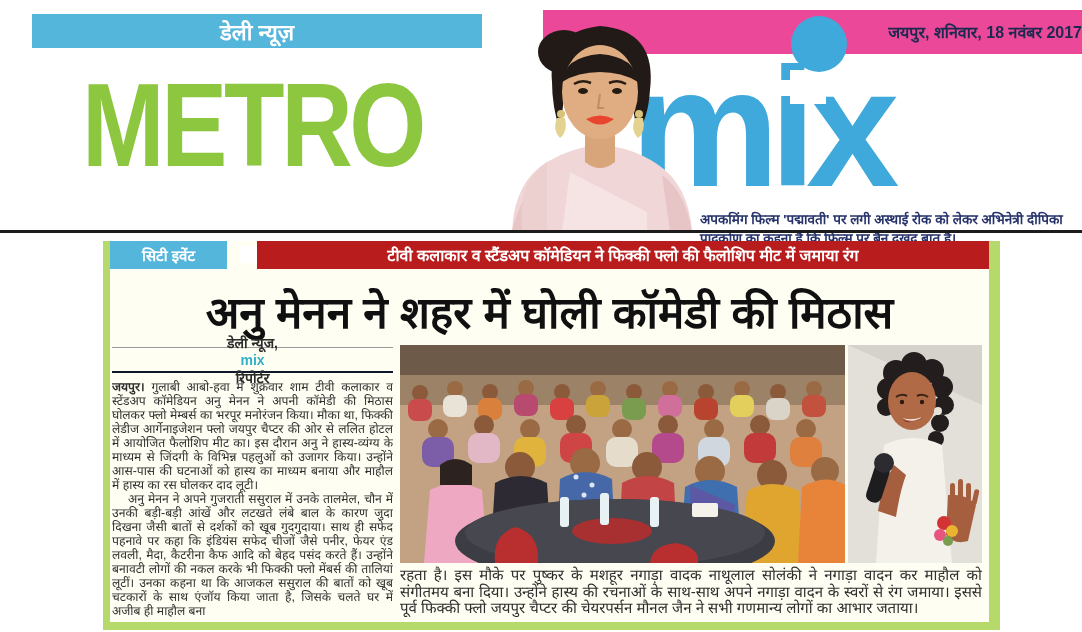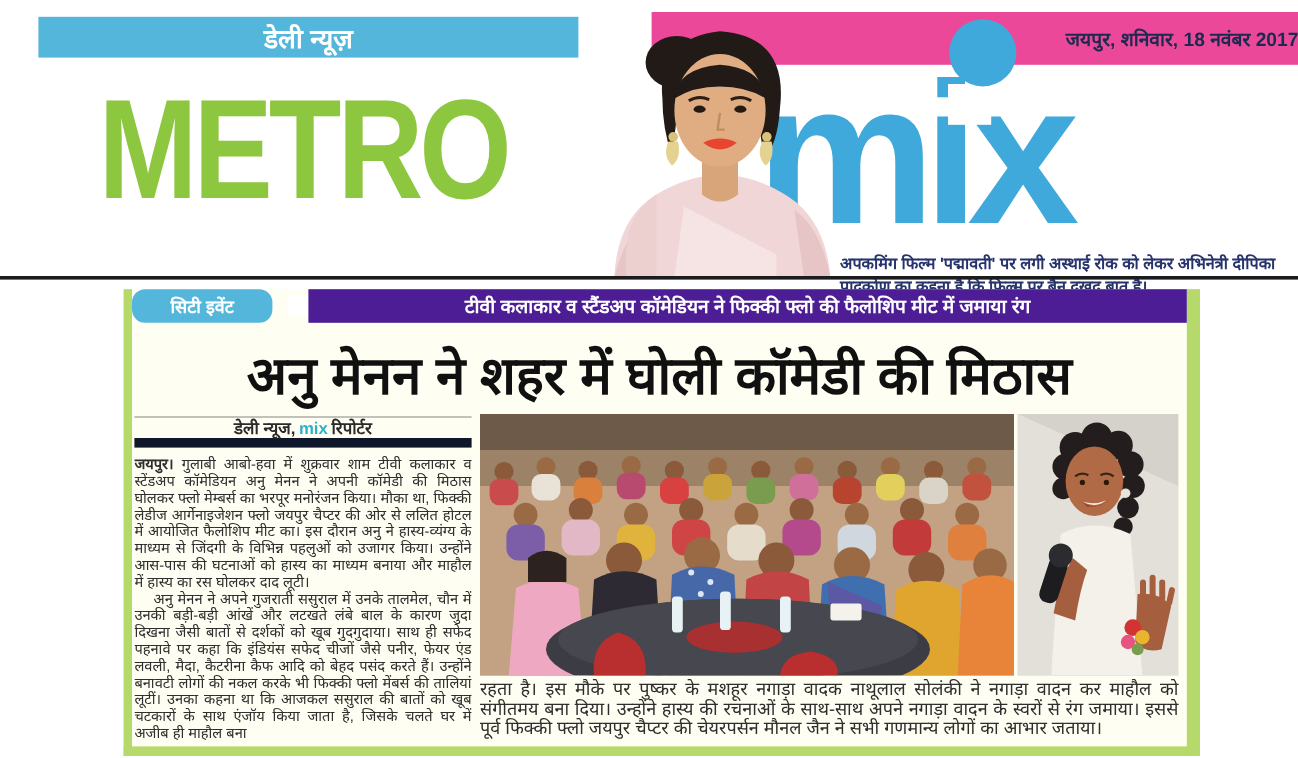--- a/index.html
+++ b/index.html
@@ -52,39 +52,39 @@
     left:103px; top:241px; width:897px; height:389px;
     background:#fffef2;
     border-left:7px solid #b5d96a;
     border-right:11px solid #b5d96a;
     border-bottom:8px solid #b5d96a;
   }
   .section-bar {
     left:110px; top:241px; width:117px; height:28px;
     background:#55b6dc; color:#ffffff;
     display:flex; align-items:center; justify-content:center;
-    font-size:15px; font-weight:bold;border-radius:11px;
+    font-size:15px; font-weight:bold;
   }
   .section-square { left:240px; top:246px; width:17px; height:17px; background:#ffffff; }
   .kicker-bar {
     left:257px; top:241px; width:732px; height:28px;
-    background:#4c1d95; color:#ffffff;
+    background:#b91c1c; color:#ffffff;
     display:flex; align-items:center; justify-content:center;
     font-size:16px; font-weight:bold;
   }
   .headline {
     left:110px; top:283px; width:879px; height:56px;
     display:flex; align-items:center; justify-content:center;
     font-size:44px; font-weight:bold; color:#101010; white-space:nowrap;
   }
   .byline {
     left:112px; top:347px; width:281px; height:26px;
-    border-top:1px solid #9a9a9a; border-bottom:8px solid #0f172a;
-    display:flex; align-items:center; justify-content:center;
-    font-size:14px; font-weight:bold; color:#2b2b2b;
+    border-top:1px solid #9a9a9a; border-bottom:2px solid #0f172a;
+    display:flex; align-items:center; justify-content:center;
+    font-size:14px; font-weight:bold; color:#2b2b2b;flex-direction:column;
   }
   .byline .mix-word { color:#2fb0c8; padding:0 3px; }
   .body-col {
     left:112px; top:380px; width:281px; height:238px;
     font-size:12.2px; line-height:14px; color:#2e2e2e;
     text-align:justify; overflow:hidden;
   }
   .body-col p.indent { text-indent:16px; }
   .photo-main { left:400px; top:345px; width:445px; height:218px; overflow:hidden; background:#b59a7d; }
   .photo-side { left:848px; top:345px; width:134px; height:218px; overflow:hidden; background:#dcd9d4; }

